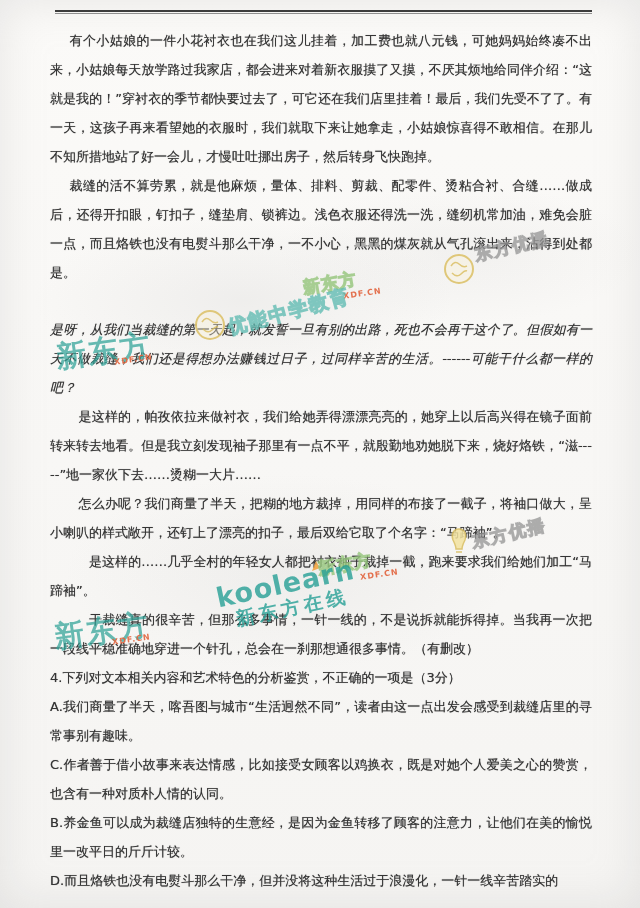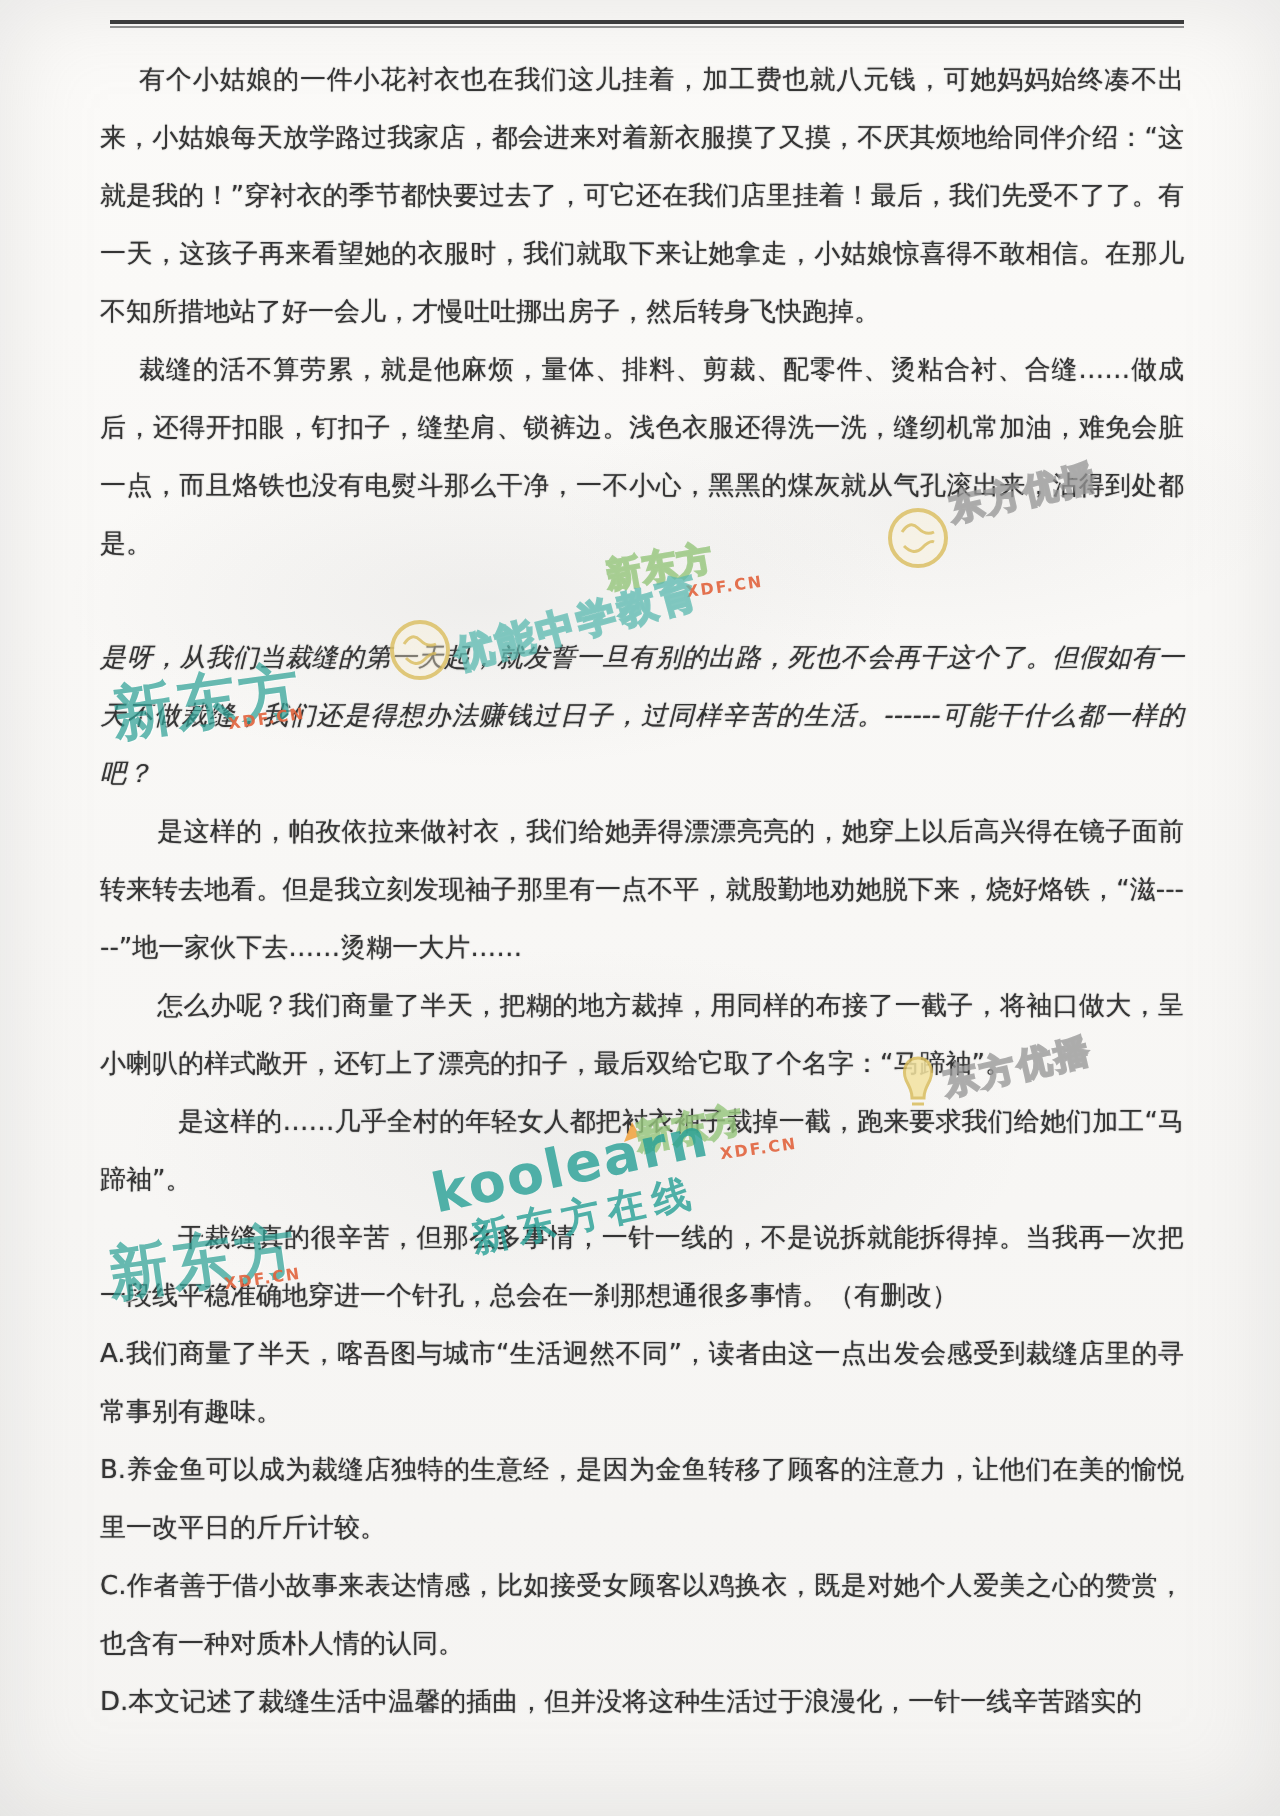--- a/index.html
+++ b/index.html
@@ -82,24 +82,25 @@
   <div class="top-rule"></div>
 
   <div class="content">
     <p class="ind-a">有个小姑娘的一件小花衬衣也在我们这儿挂着，加工费也就八元钱，可她妈妈始终凑不出来，小姑娘每天放学路过我家店，都会进来对着新衣服摸了又摸，不厌其烦地给同伴介绍：“这就是我的！”穿衬衣的季节都快要过去了，可它还在我们店里挂着！最后，我们先受不了了。有一天，这孩子再来看望她的衣服时，我们就取下来让她拿走，小姑娘惊喜得不敢相信。在那儿不知所措地站了好一会儿，才慢吐吐挪出房子，然后转身飞快跑掉。</p>
     <p class="ind-a">裁缝的活不算劳累，就是他麻烦，量体、排料、剪裁、配零件、烫粘合衬、合缝……做成后，还得开扣眼，钉扣子，缝垫肩、锁裤边。浅色衣服还得洗一洗，缝纫机常加油，难免会脏一点，而且烙铁也没有电熨斗那么干净，一不小心，黑黑的煤灰就从气孔滚出来，沾得到处都是。</p>
     <p class="ind-0 gap-above">是呀，从我们当裁缝的第一天起，就发誓一旦有别的出路，死也不会再干这个了。但假如有一天不做裁缝，我们还是得想办法赚钱过日子，过同样辛苦的生活。------可能干什么都一样的吧？</p>
     <p class="ind-b">是这样的，帕孜依拉来做衬衣，我们给她弄得漂漂亮亮的，她穿上以后高兴得在镜子面前转来转去地看。但是我立刻发现袖子那里有一点不平，就殷勤地劝她脱下来，烧好烙铁，“滋-----”地一家伙下去……烫糊一大片……</p>
     <p class="ind-b">怎么办呢？我们商量了半天，把糊的地方裁掉，用同样的布接了一截子，将袖口做大，呈小喇叭的样式敞开，还钉上了漂亮的扣子，最后双给它取了个名字：“马蹄袖”。</p>
     <p class="ind-c">是这样的……几乎全村的年轻女人都把衬衣袖子裁掉一截，跑来要求我们给她们加工“马蹄袖”。</p>
     <p class="ind-c">干裁缝真的很辛苦，但那么多事情，一针一线的，不是说拆就能拆得掉。当我再一次把一段线平稳准确地穿进一个针孔，总会在一刹那想通很多事情。（有删改）</p>
+    <p class="ind-0">4.下列对文本相关内容和艺术特色的分析鉴赏，不正确的一项是（3分）</p>
     <p class="ind-0">A.我们商量了半天，喀吾图与城市“生活迥然不同”，读者由这一点出发会感受到裁缝店里的寻常事别有趣味。</p>
+    <p class="ind-0">C.作者善于借小故事来表达情感，比如接受女顾客以鸡换衣，既是对她个人爱美之心的赞赏，也含有一种对质朴人情的认同。</p>
     <p class="ind-0">B.养金鱼可以成为裁缝店独特的生意经，是因为金鱼转移了顾客的注意力，让他们在美的愉悦里一改平日的斤斤计较。</p>
-    <p class="ind-0">C.作者善于借小故事来表达情感，比如接受女顾客以鸡换衣，既是对她个人爱美之心的赞赏，也含有一种对质朴人情的认同。</p>
-    <p class="ind-0">D.本文记述了裁缝生活中温馨的插曲，但并没将这种生活过于浪漫化，一针一线辛苦踏实的</p>
+    <p class="ind-0">D.而且烙铁也没有电熨斗那么干净，但并没将这种生活过于浪漫化，一针一线辛苦踏实的</p>
   </div>
 
   <div class="wm" style="left:440px;top:225px;">
     <svg class="icon-abs" style="left:2px;top:27px;" width="34" height="34" viewBox="0 0 34 34">
       <circle cx="17" cy="17" r="14" fill="rgba(250,242,214,0.45)" stroke="#dcc065" stroke-width="2"></circle>
       <path d="M9 14 q4 -6 8 -2 t8 2 M10 21 q5 5 9 1 t6 -3" fill="none" stroke="#dcc065" stroke-width="1.5"></path>
     </svg>
     <span class="stroke-gray" style="position:absolute;left:34px;top:10px;">东方优播</span>
   </div>
 

